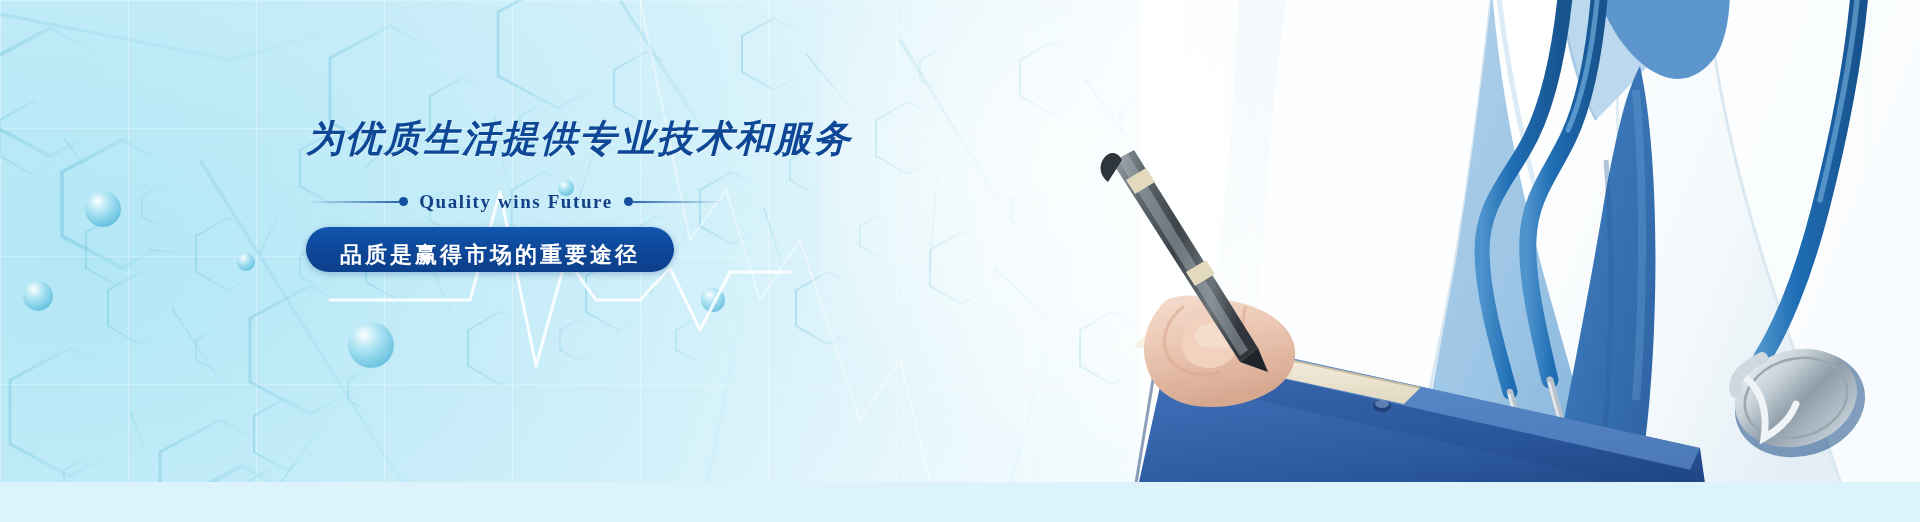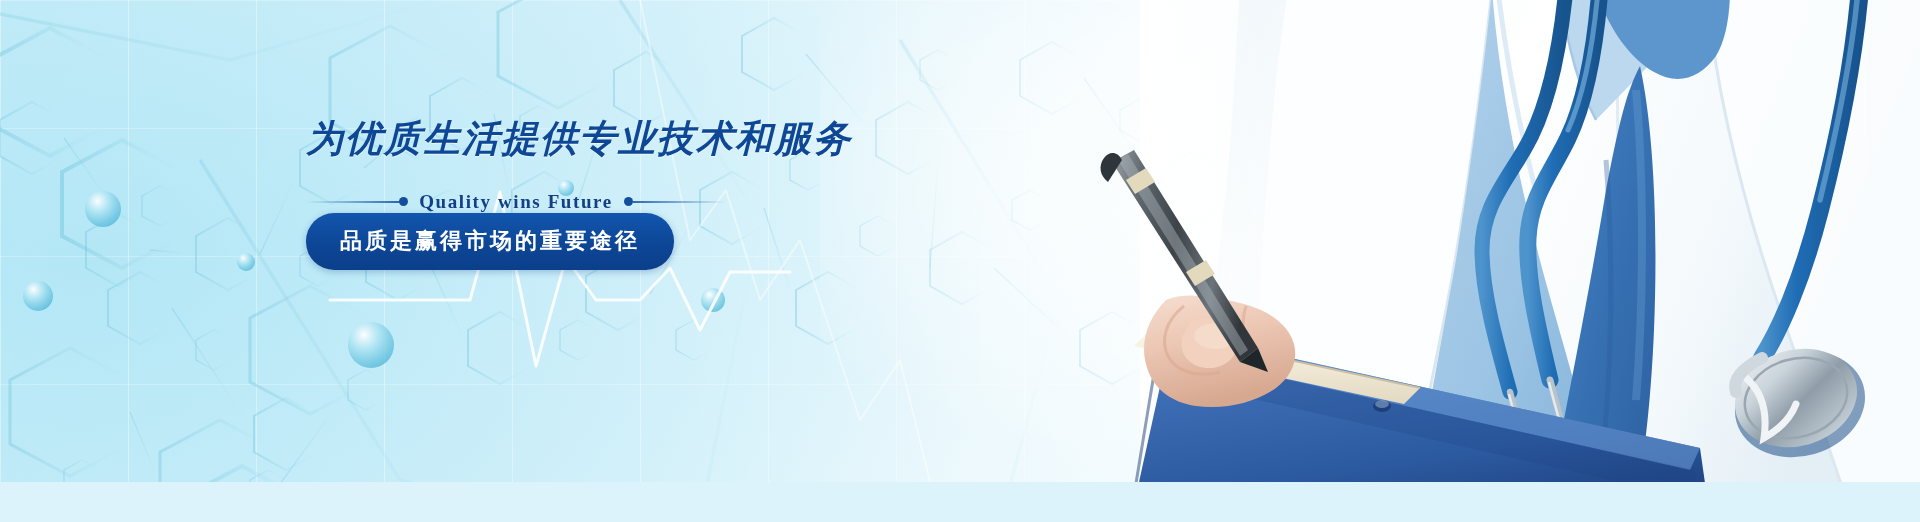--- a/index.html
+++ b/index.html
@@ -43,24 +43,24 @@
   .divider{display:flex;align-items:center;gap:0;margin-top:30px;width:420px;}
   .divider .rule{flex:1;height:2px;background:linear-gradient(to right,rgba(20,80,160,0) 0%,rgba(20,80,160,.85) 100%);}
   .divider .rule.right{background:linear-gradient(to right,rgba(20,80,160,.85) 0%,rgba(20,80,160,0) 100%);}
   .divider .dot{width:9px;height:9px;border-radius:50%;background:#144f9e;flex:0 0 auto;}
   .divider .eng{
     font-family:"Liberation Serif","DejaVu Serif",serif;
     font-size:19px;font-weight:bold;color:#133f86;
     letter-spacing:1.6px;padding:0 11px;white-space:nowrap;
   }
   .pill{
-    margin-top:0;display:inline-block;
+    margin-top:14px;display:inline-block;
     background:linear-gradient(to bottom,#1256ae 0%,#0d4696 55%,#0b3f8b 100%);
     color:#ffffff;font-size:22px;font-weight:bold;letter-spacing:3px;
-    padding:13px 34px 14px;border-radius:28px;white-space:nowrap;
+    padding:13px 34px 2px;border-radius:28px;white-space:nowrap;
     box-shadow:0 2px 7px rgba(10,60,130,.28);
   }
 </style>
 </head>
 <body>
 
 <div class="banner">
 
   <div class="bg-layer">
 

